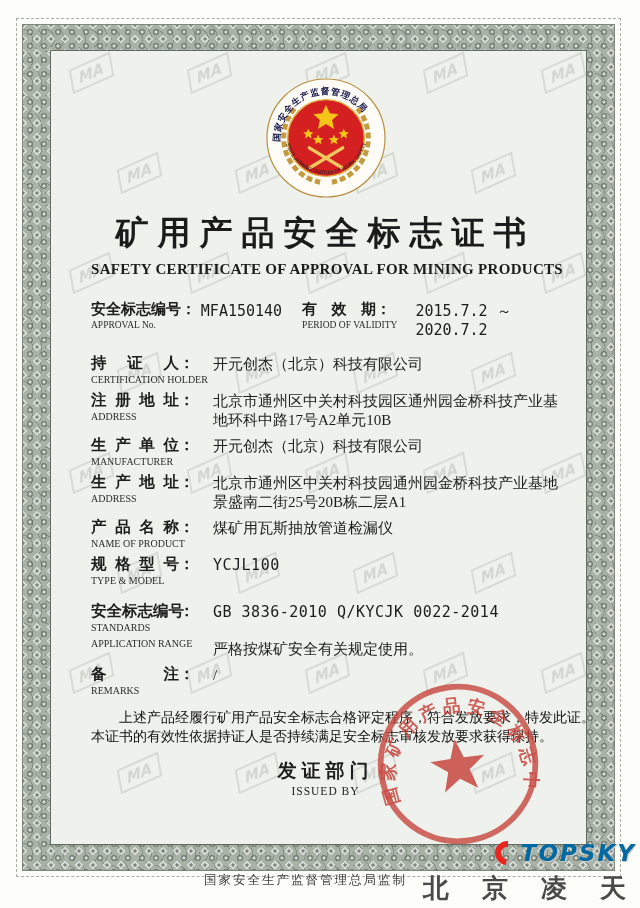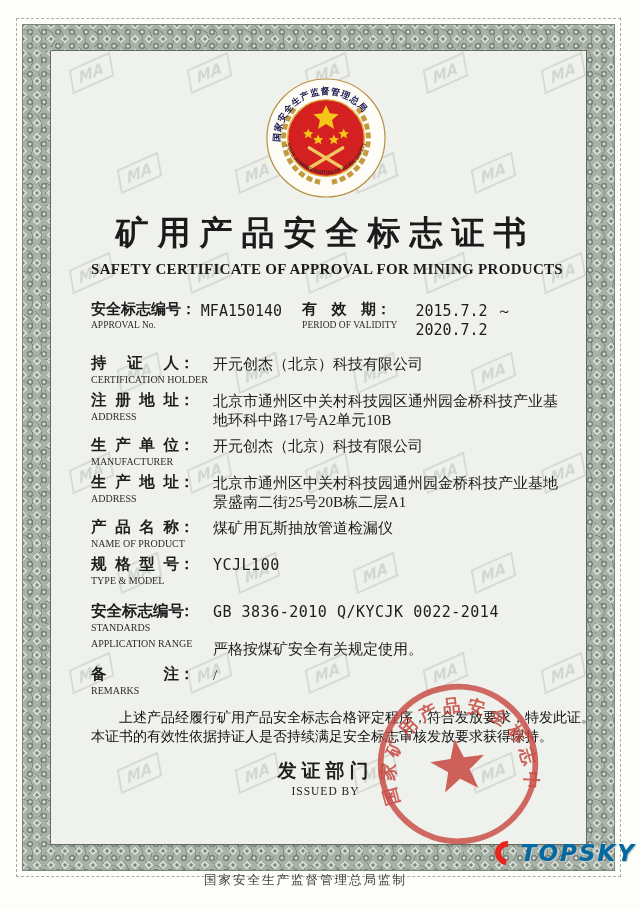--- a/index.html
+++ b/index.html
@@ -278,14 +278,15 @@
 
     </div>
   </div>
 
   <div class="brand-area">
     <div class="supervisor">国家安全生产监督管理总局监制</div>
     <div class="topsky">
       <div class="swoosh"></div>
       <div class="word">TOPSKY</div>
     </div>
+    <div class="bjlt">北 京 凌 天</div>
   </div>
 </div>
 
 </body></html>

